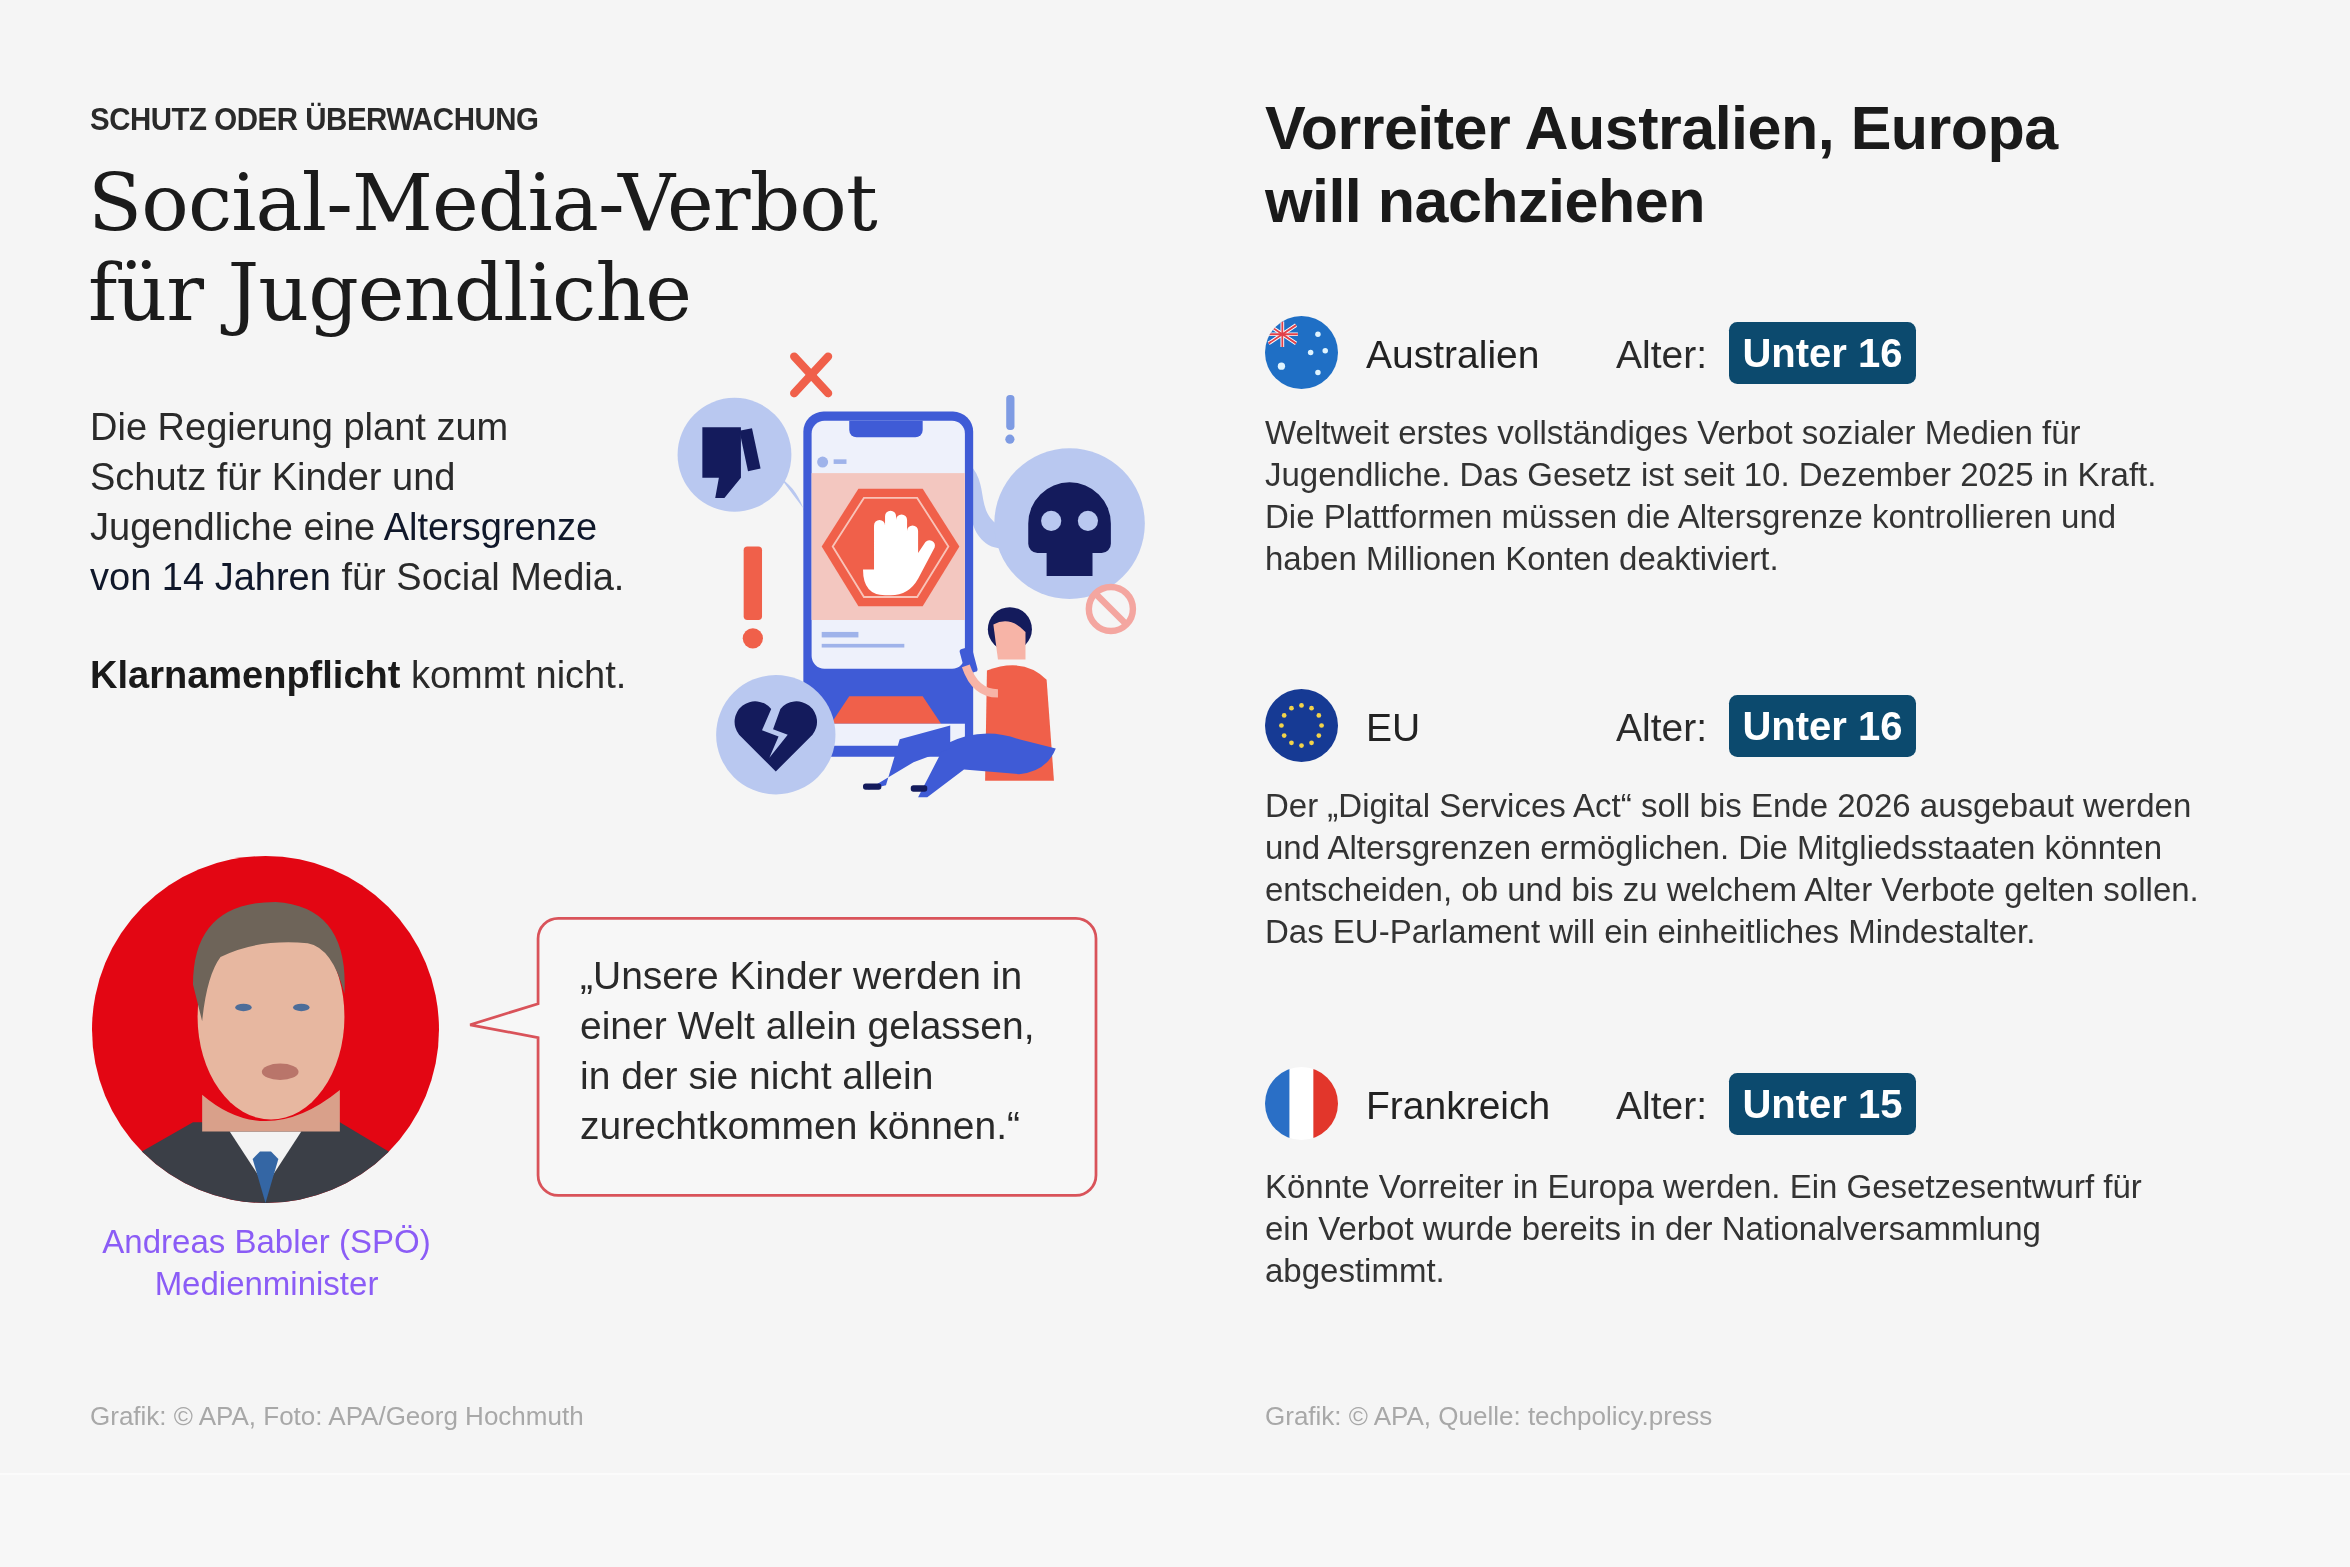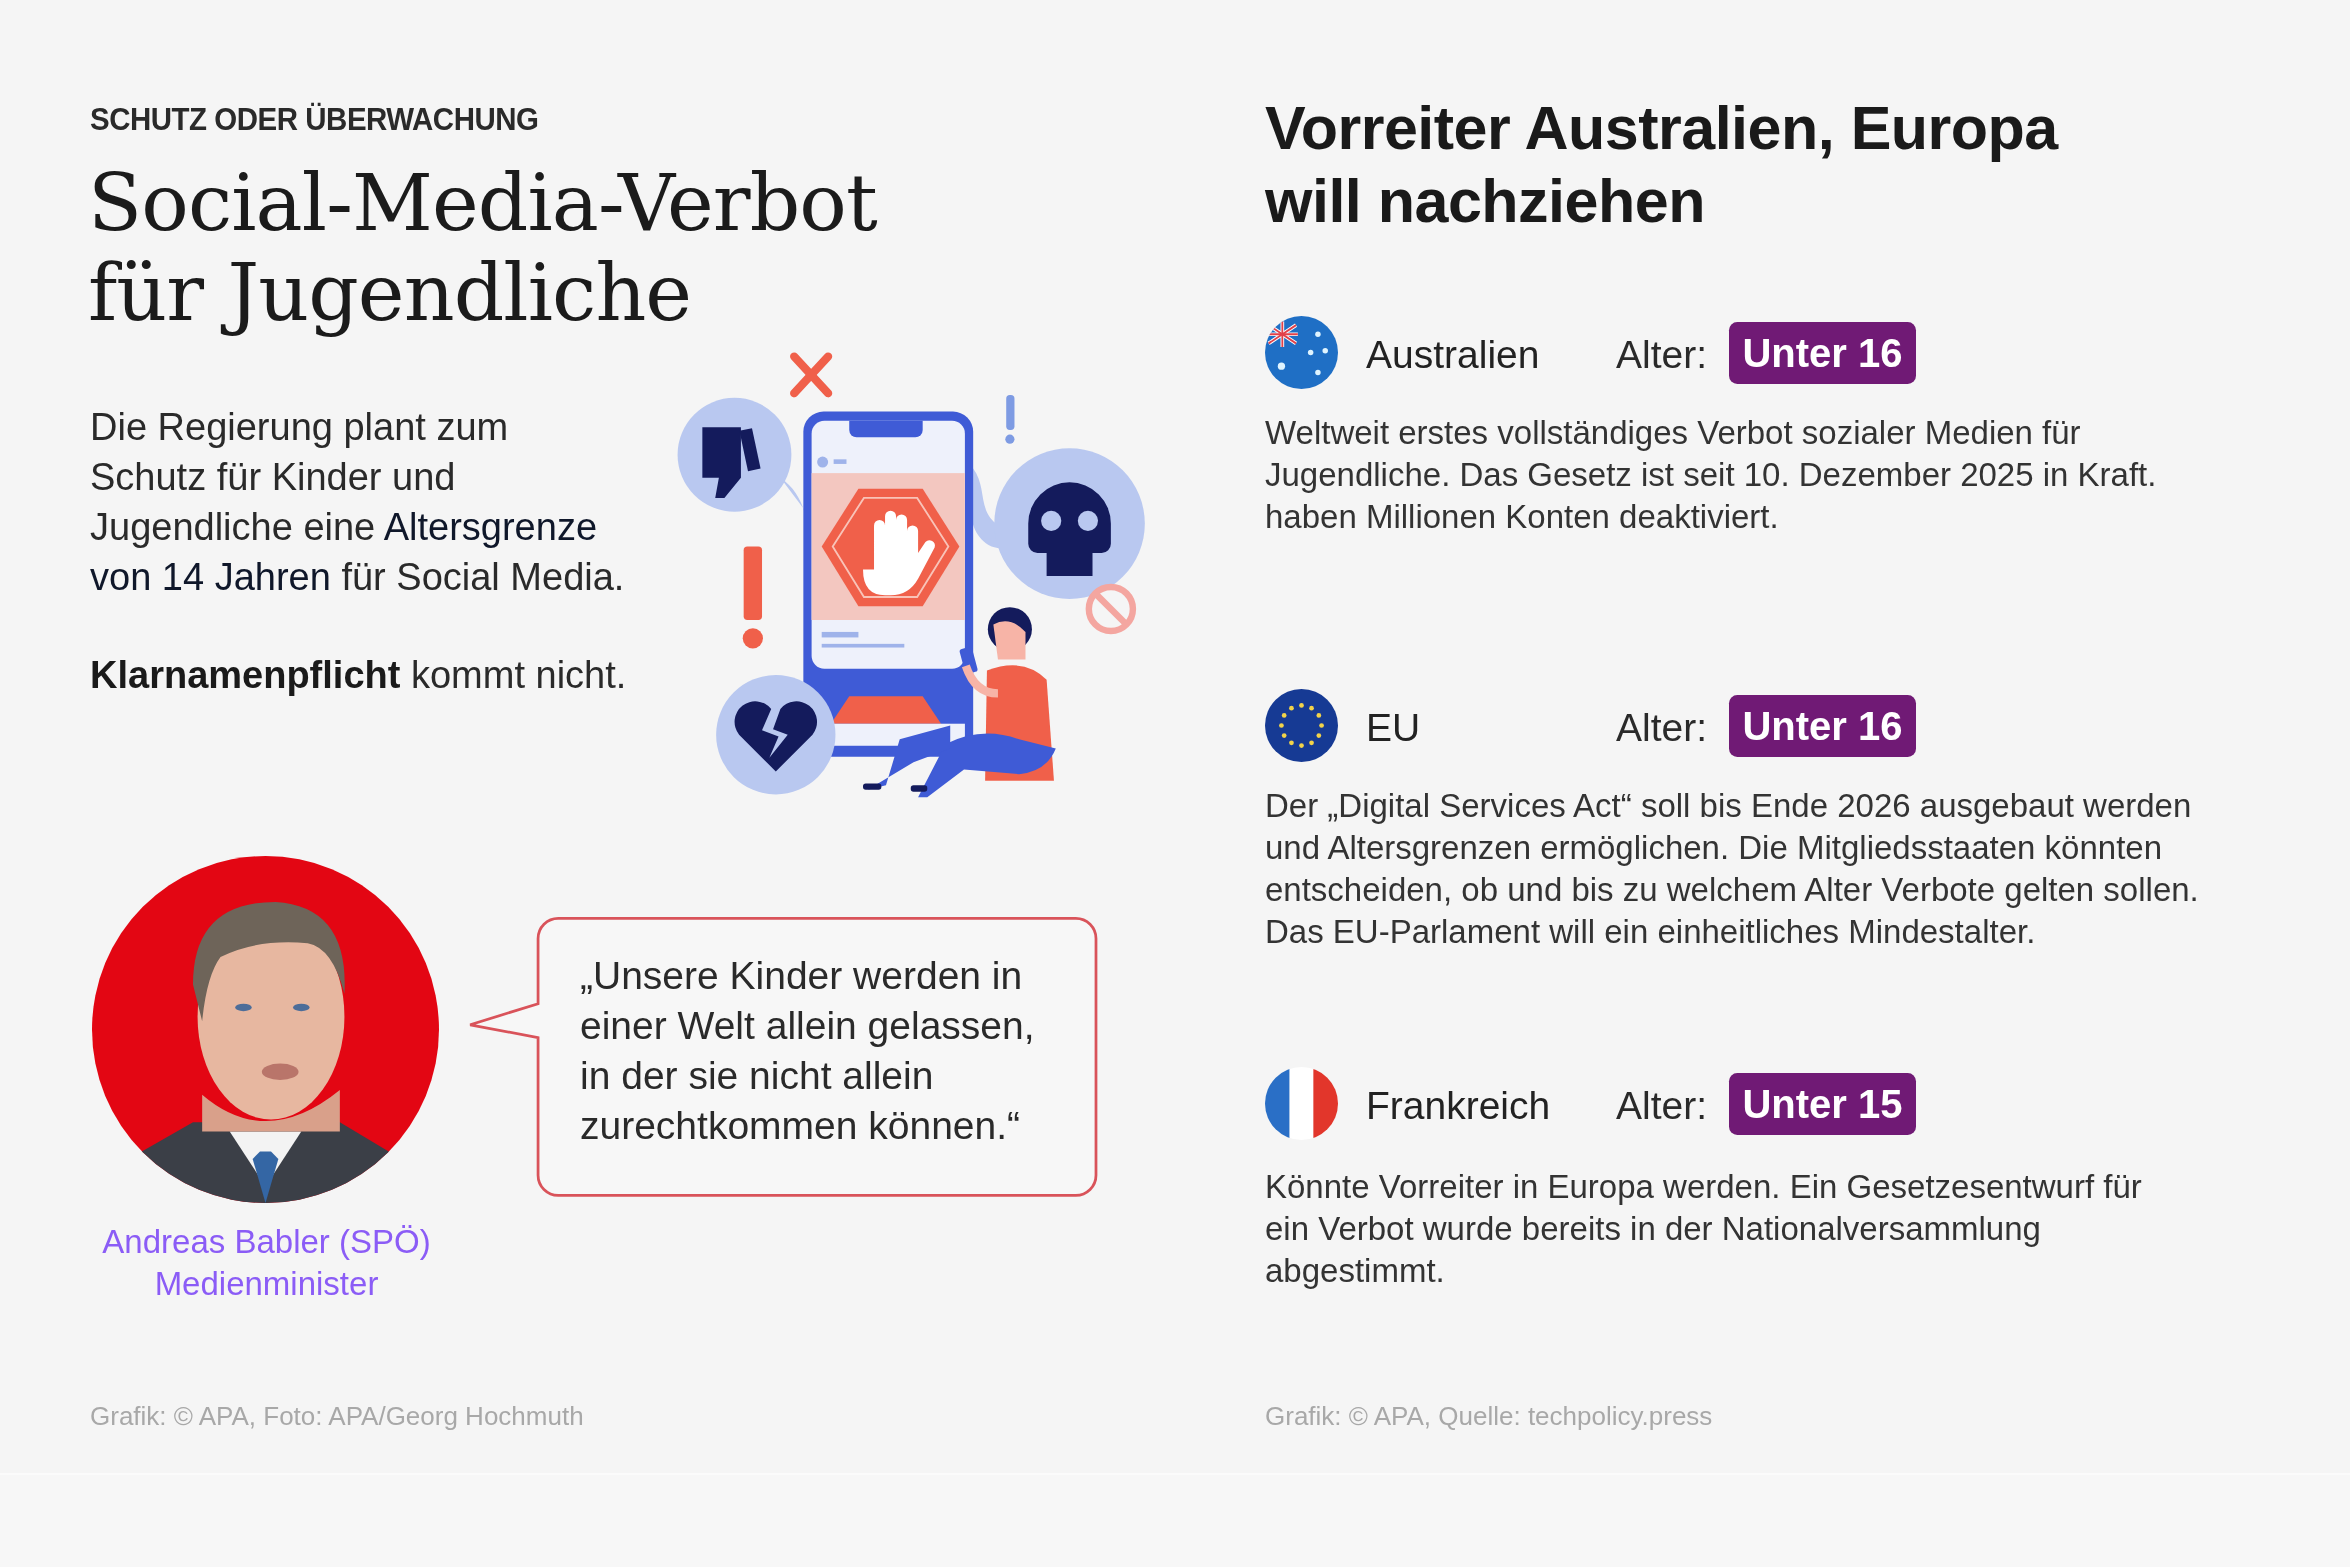--- a/index.html
+++ b/index.html
@@ -43,21 +43,21 @@
   .rtitle {
     left: 1265px; top: 92px; font-family: Liberation Sans, sans-serif; font-weight: 700; font-size: 61px;
     line-height: 73px; color: #1a1a1a; letter-spacing: -0.5px;
   }
   .row { left: 1265px; width: 1029px; height: 73px; }
   .flag { position: absolute; left: 0; top: 0; width: 73px; height: 73px; border-radius: 50%; overflow: hidden; }
   .cname { position: absolute; left: 101px; top: 16.5px; font-size: 39px; font-weight: 400; color: #222; }
   .alter { position: absolute; left: 351px; top: 16.5px; font-size: 39px; color: #2a2a2a; }
   .badge {
     position: absolute; left: 464px; top: 5.5px; width: 187px; height: 62px; border-radius: 8.3px;
-    background: #701a75; color: #fff; font-size: 40px; font-weight: 700; text-align: center; line-height: 62px;
+    background: #0c4a6e; color: #fff; font-size: 40px; font-weight: 700; text-align: center; line-height: 62px;
   }
   .desc { left: 1265px; width: 1038px; font-size: 33px; line-height: 42px; color: #333; }
 
   .footer { top: 1401px; font-size: 26px; color: #a8a8a8; }
   .bottom-band { left: 0; top: 1473px; width: 2351px; height: 95px; background: #f7f7f7; border-top: 2.8px solid #fbfbfb; }
 </style>
 </head>
 <body>
 
 <div class="abs kicker">SCHUTZ ODER ÜBERWACHUNG</div>
@@ -210,20 +210,21 @@
       <circle cx="50" cy="40" r="3" fill="#dff4ff"></circle>
       <circle cx="58" cy="62" r="3" fill="#dff4ff"></circle>
   </svg>
   <div class="cname">Australien</div>
   <div class="alter">Alter:</div>
   <div class="badge">Unter 16</div>
 </div>
 <div class="abs desc" style="top:412px">
   <div>Weltweit erstes vollständiges Verbot sozialer Medien für</div>
   <div>Jugendliche. Das Gesetz ist seit 10. Dezember 2025 in Kraft.</div>
+  <div>Die Plattformen müssen die Altersgrenze kontrollieren und</div>
   <div>haben Millionen Konten deaktiviert.</div>
 </div>
 
 <div class="abs row" style="top:689px">
   <svg class="flag" viewBox="0 0 80 80">
     <rect width="80" height="80" fill="#163a94"></rect>
     <g fill="#f2d34a">
       <circle cx="40" cy="18" r="2.6"></circle>
         <circle cx="51" cy="21" r="2.6"></circle>
         <circle cx="59" cy="29" r="2.6"></circle>

